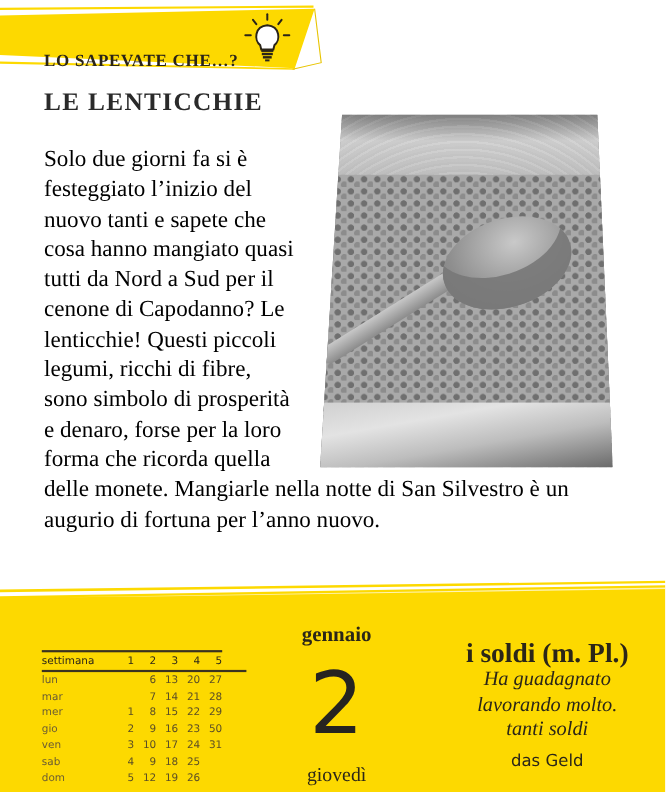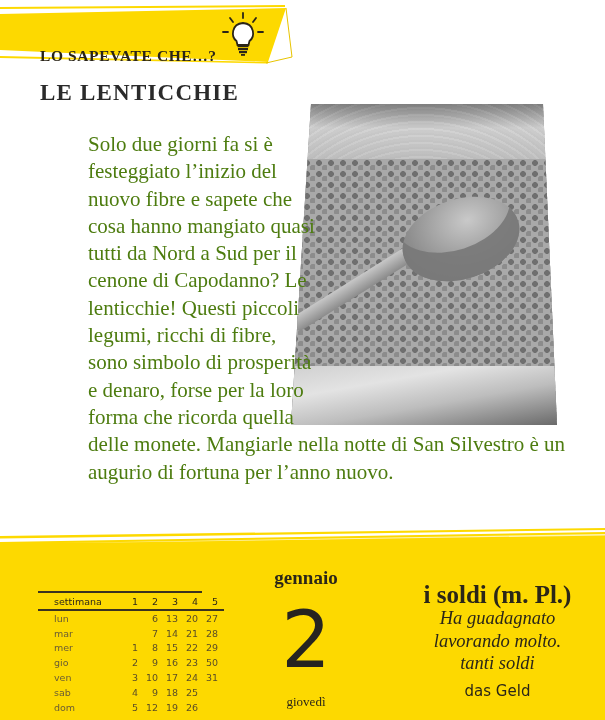--- a/index.html
+++ b/index.html
@@ -21,21 +21,21 @@
   .bulb { position: absolute; left: 220px; top: 10px; width: 46px; height: 48px; }
 
   .headline {
     position: absolute; left: 40px; top: 80px;
     font-family: "Liberation Serif", serif; font-weight: bold;
     font-size: 23px; letter-spacing: 1.2px; color: #2a2a2a; white-space: nowrap;
   }
   .body-text {
     position: absolute; left: 40px; top: 131px;
     font-family: "Liberation Serif", serif; font-size: 21px;
-    line-height: 27.3px; color: #4d7c0f; margin-left: 48px;
+    line-height: 27.3px; color: #000000;
   }
   .body-text .ln { display: block; white-space: nowrap; }
 
   .photo {
     position: absolute; left: 291px; top: 104px; width: 266px; height: 321px;
     clip-path: polygon(20px 0, 252px 0, 266px 321px, 0 321px);
     background:
       radial-gradient(ellipse 70px 60px at 205px 150px, #6e6e6e 0%, rgba(110,110,110,0) 70%),
       radial-gradient(ellipse 40px 30px at 235px 110px, #9a9a9a 0%, rgba(150,150,150,0) 70%),
       repeating-radial-gradient(circle at 130px 190px, #8a8a8a 0 3px, #b9b9b9 3px 5px, #7a7a7a 5px 7px),
@@ -69,40 +69,40 @@
     position: absolute; left: 0; top: 262px; width: 100%; height: 59px;
     background: linear-gradient(170deg, #d0d0d0 0%, #e3e3e3 30%, #bdbdbd 60%, #6a6a6a 100%);
   }
 
   .yellow-wrap { position: absolute; left: 0; top: 525px; width: 605px; height: 195px; }
   .yellow-wrap svg { position: absolute; left: 0; top: 0; }
 
   .cal { position: absolute; left: 38px; top: 591px; width: 190px; font-family: "DejaVu Sans", sans-serif; }
   .cal .rule-top { position: absolute; left: 0; top: 0; width: 164px; height: 1.5px; background: #3b3320; }
   .cal .rule-mid { position: absolute; left: 0; top: 18px; width: 186px; height: 1.5px; background: #3b3320; }
-  .cal table { position: absolute; left: 16px; top: 2px; border-collapse: collapse; font-size: 9.5px; }
+  .cal table { position: absolute; left: 0; top: 2px; border-collapse: collapse; font-size: 9.5px; }
   .cal th, .cal td { padding: 0; height: 14.8px; text-align: right; }
   .cal th { color: #2d2718; font-weight: normal; height: 16px; padding-bottom: 2px; }
   .cal td { color: #5b4e26; }
   .cal .c0 { width: 64px; text-align: left; }
   .cal .cn { width: 20px; }
   .cal td.c0 { color: #6a5c33; }
 
   .month {
     position: absolute; left: 262px; top: 567px; width: 88px; text-align: center;
     font-family: "Liberation Serif", serif; font-weight: bold; font-size: 19px; color: #2b2618;
   }
   .daynum {
     position: absolute; left: 262px; top: 592px; width: 88px; text-align: center;
     font-family: "DejaVu Sans", sans-serif; font-size: 78px; line-height: 96px; color: #262420;
     font-weight: normal;
   }
   .weekday {
     position: absolute; left: 262px; top: 694px; width: 88px; text-align: center;
-    font-family: "Liberation Serif", serif; font-size: 13px; color: #2b2618;
+    font-family: "Liberation Serif", serif; font-size: 18px; color: #2b2618;
   }
   .vocab { position: absolute; left: 395px; top: 583px; width: 205px; text-align: center; font-family: "Liberation Serif", serif; color: #2b2618; }
   .vocab .word { font-weight: bold; font-size: 25px; line-height: 24px; }
   .vocab .example { font-style: italic; font-size: 18.5px; line-height: 22.5px; }
   .vocab .translation { font-family: "DejaVu Sans", sans-serif; font-size: 15px; line-height: 20px; margin-top: 6px; }
 </style>
 </head>
 <body>
 
 <div class="banner">
@@ -137,21 +137,21 @@
   <div class="cloth-top"></div>
   <div class="lentils"></div>
   <div class="spoon-handle"></div>
   <div class="spoon-bowl"></div>
   <div class="cloth-bottom"></div>
 </div>
 
 <div class="body-text">
   <span class="ln">Solo due giorni fa si è</span>
   <span class="ln">festeggiato l’inizio del</span>
-  <span class="ln">nuovo fibre e sapete che</span>
+  <span class="ln">nuovo tanti e sapete che</span>
   <span class="ln">cosa hanno mangiato quasi</span>
   <span class="ln">tutti da Nord a Sud per il</span>
   <span class="ln">cenone di Capodanno? Le</span>
   <span class="ln">lenticchie! Questi piccoli</span>
   <span class="ln">legumi, ricchi di fibre,</span>
   <span class="ln">sono simbolo di prosperità</span>
   <span class="ln">e denaro, forse per la loro</span>
   <span class="ln">forma che ricorda quella</span>
   <span class="ln">delle monete. Mangiarle nella notte di San Silvestro è un</span>
   <span class="ln">augurio di fortuna per l’anno nuovo.</span>

